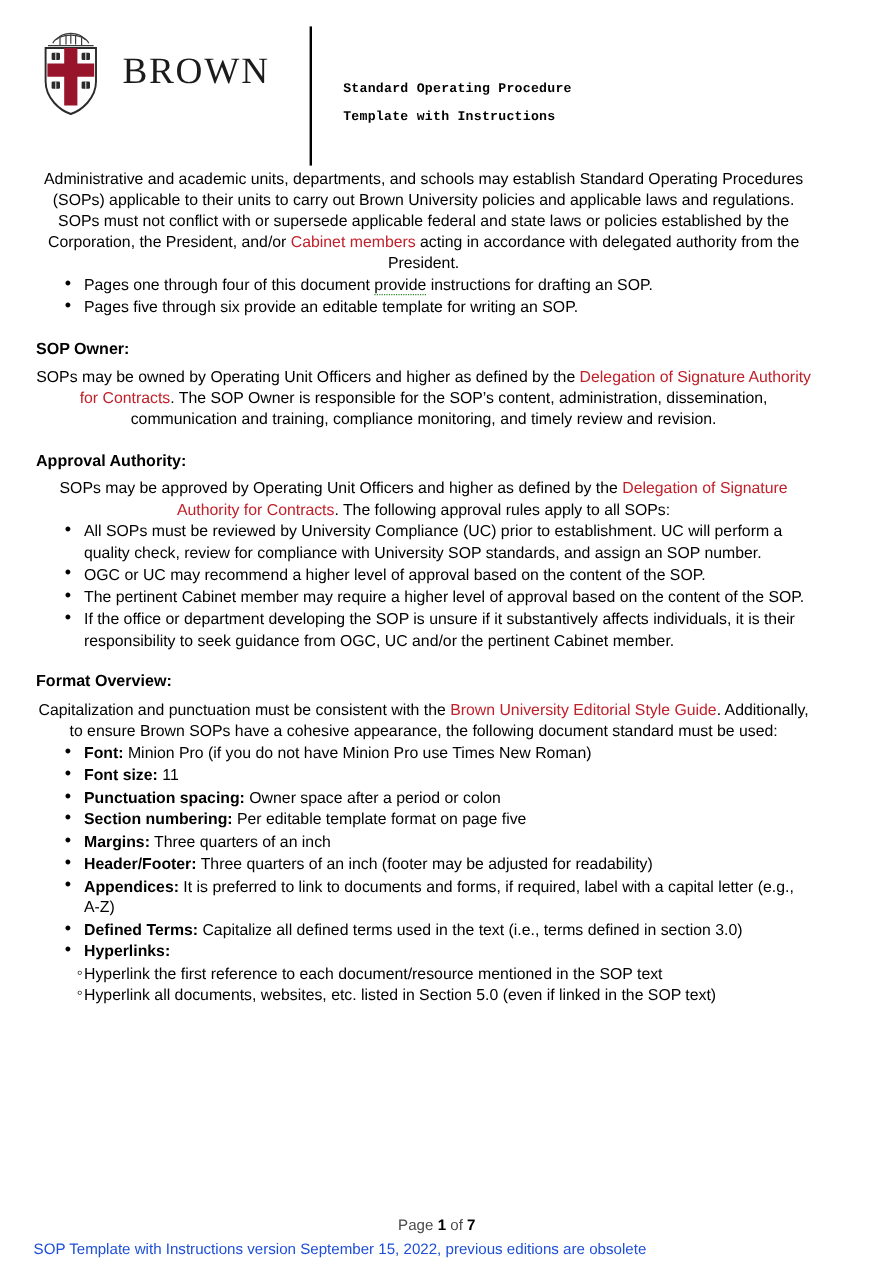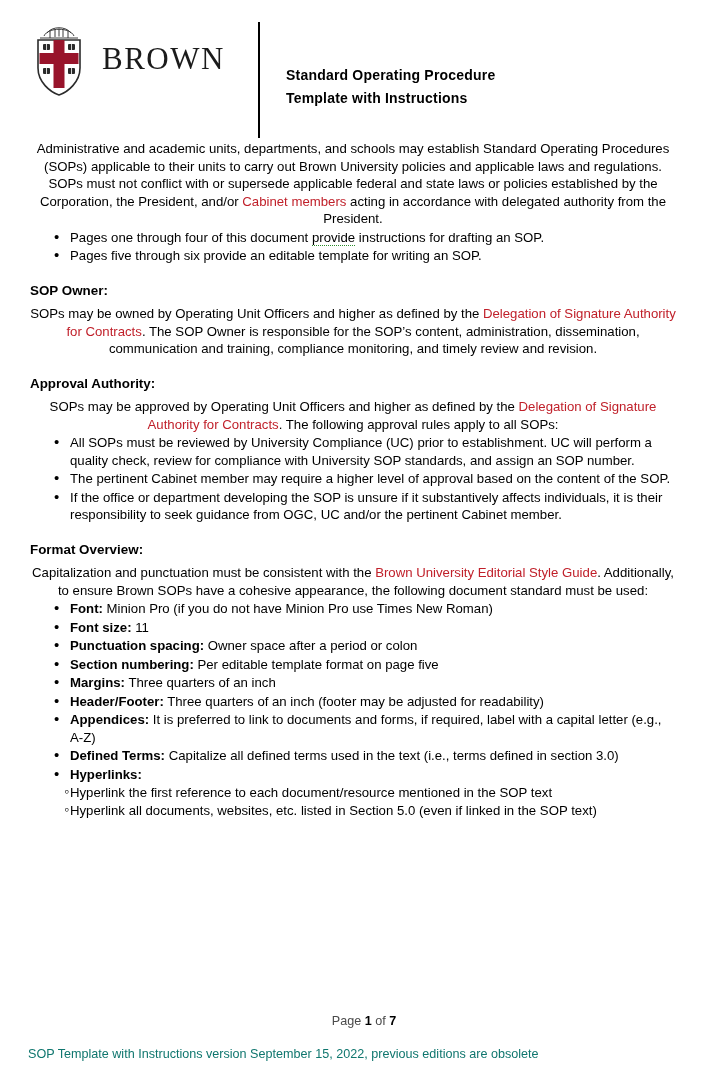--- a/index.html
+++ b/index.html
@@ -49,23 +49,23 @@
     color: #1b1b1b;
     font-weight: 400;
   }
   .divider {
     width: 2px;
     background: #000;
     height: 116px;
     margin: 0 0 0 0;
   }
   .doc-title {
-    font-family: Liberation Sans, sans-serif;
+    font-family: Liberation Mono, monospace;
     font-weight: bold;
-    font-size: 14px;
+    font-size: 11px;
     line-height: 23px;
     padding-left: 26px;
     padding-top: 42px;
     letter-spacing: 0.2px;
   }
 
   
   .body {
     padding: 0 8px 0 0;
     font-size: 13.2px;
@@ -132,23 +132,23 @@
     bottom: 44px;
     text-align: center;
     font-size: 12.6px;
     color: #4a4a4a;
     margin-top: 12px;
   }
   .footer .pg { color: #000; font-weight: bold; }
   .footnote {
     position: absolute;
     left: 28px;
-    bottom: 11px;
+    bottom: 24px;
     font-size: 12.6px;
-    color: #0f766e;
+    color: #1d4ed8;
   }
 </style>
 </head>
 <body>
 
 <div class="page">
 
   <div class="header">
     <div class="brand">
       <div class="crest">
@@ -197,20 +197,21 @@
     </ul>
 
     <h2 class="sec">SOP Owner:</h2>
     <p class="para block"><span>SOPs may be owned by Operating Unit Officers and higher as defined by the </span><span class="red">Delegation of Signature Authority for Contracts</span><span>. The SOP Owner is responsible for the SOP’s content, administration, dissemination, communication and training, compliance monitoring, and timely review and revision.</span></p>
 
     <h2 class="sec">Approval Authority:</h2>
     <p class="para block"><span>SOPs may be approved by Operating Unit Officers and higher as defined by the </span><span class="red">Delegation of Signature Authority for Contracts</span><span>. The following approval rules apply to all SOPs:</span></p>
 
     <ul class="bul">
       <li>All SOPs must be reviewed by University Compliance (UC) prior to establishment. UC will perform a quality check, review for compliance with University SOP standards, and assign an SOP number.</li>
+      <li>OGC or UC may recommend a higher level of approval based on the content of the SOP.</li>
       <li>The pertinent Cabinet member may require a higher level of approval based on the content of the SOP.</li>
       <li>If the office or department developing the SOP is unsure if it substantively affects individuals, it is their responsibility to seek guidance from OGC, UC and/or the pertinent Cabinet member.</li>
     </ul>
 
     <h2 class="sec">Format Overview:</h2>
     <p class="para block"><span>Capitalization and punctuation must be consistent with the </span><span class="red">Brown University Editorial Style Guide</span><span>. Additionally, to ensure Brown SOPs have a cohesive appearance, the following document standard must be used:</span></p>
 
     <ul class="bul">
       <li><span class="lbl">Font:</span><span> Minion Pro (if you do not have Minion Pro use Times New Roman)</span></li>
       <li><span class="lbl">Font size:</span><span> 11</span></li>

